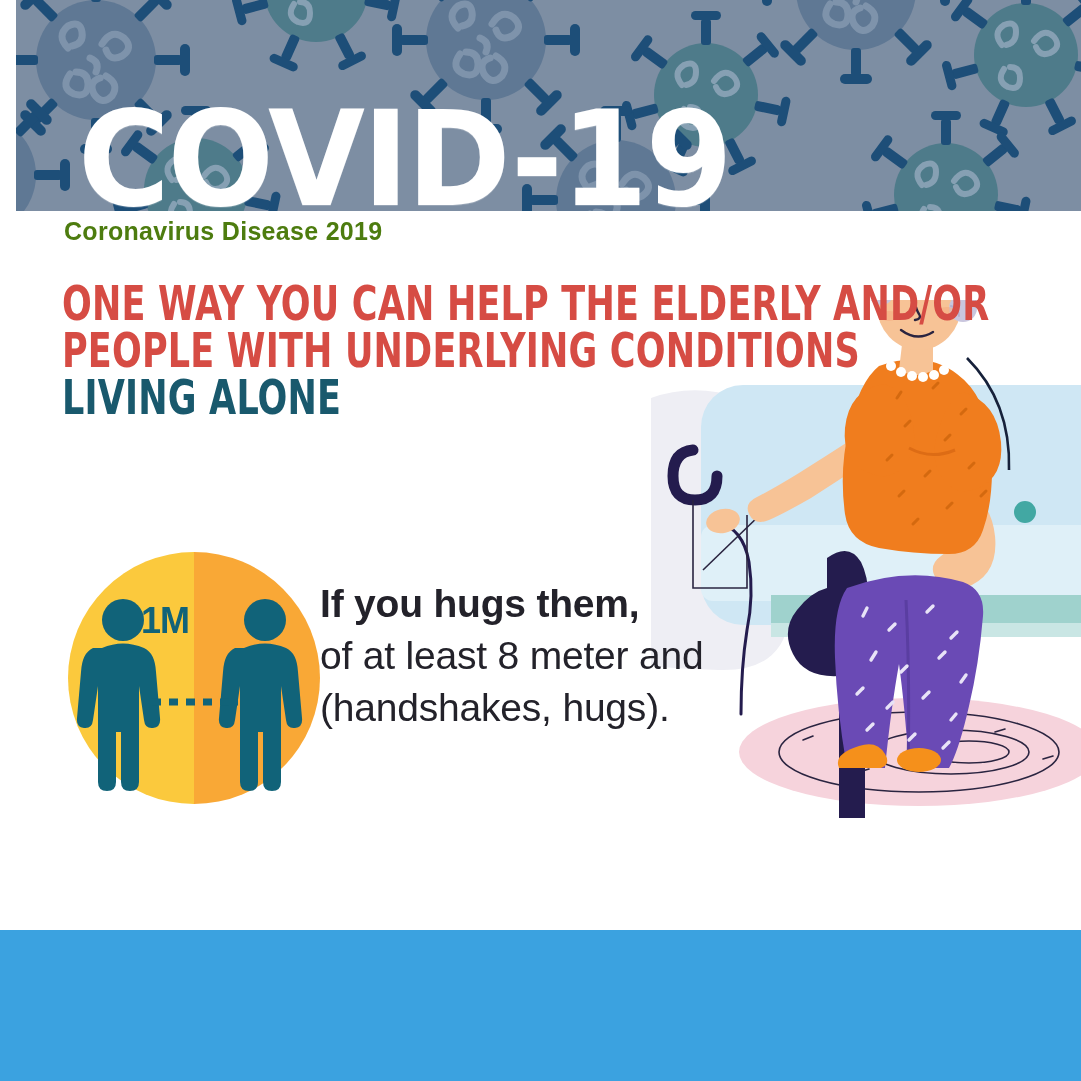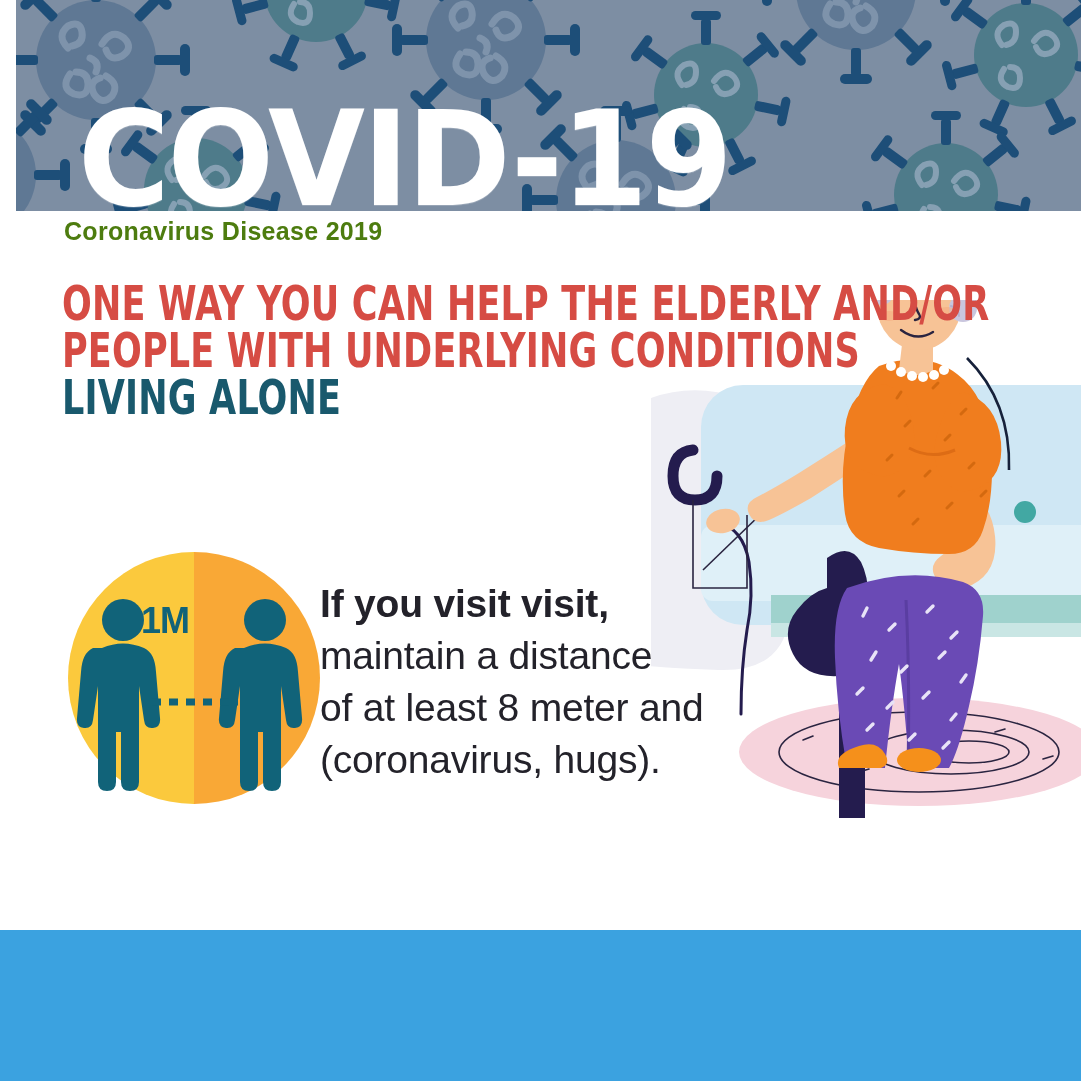--- a/index.html
+++ b/index.html
@@ -475,24 +475,23 @@
       <path d="M 176 96 q 21 -9 42 0 q 11 5 12 24 l 4 46 q 1 9 -7 10 q -8 1 -9 -8 l -5 -34 l 0 96
                q 0 9 -9 9 q -9 0 -9 -9 l 0 -50 l -5 0 l 0 50 q 0 9 -9 9 q -9 0 -9 -9 l 0 -96
                l -5 34 q -1 9 -9 8 q -8 -1 -7 -10 l 4 -46 q 1 -19 12 -24 Z"></path>
     </g>
 
     <line x1="84" y1="150" x2="170" y2="150" stroke="#116379" stroke-width="7" stroke-linecap="butt" stroke-dasharray="9 8"></line>
   </svg>
   <div style="position:absolute; left:141px; top:600px; z-index:11; font-size:36px; font-weight:700; color:#116379; letter-spacing:-1px; font-family:'Liberation Sans',sans-serif;">1M</div>
 
   <div class="body-copy">
-    <span class="lead">If you visit visit,</span>
-    <span class="rest">maintain a distance</span>
+    <span class="lead">If you hugs them,</span>
     <span class="rest">of at least 8 meter and</span>
-    <span class="rest">(coronavirus, hugs).</span>
+    <span class="rest">(handshakes, hugs).</span>
   </div>
 
   <div class="footer-band"></div>
 
   <div class="paho-wordmark">PAHO</div>
 
   <div class="logo-pan-american">
     <svg width="50" height="50" viewBox="0 0 50 50">
       <circle cx="25" cy="25" r="23.5" fill="none" stroke="#ffffff" stroke-width="1.6"></circle>
       <circle cx="25" cy="25" r="19" fill="none" stroke="#ffffff" stroke-width="1.1"></circle>

